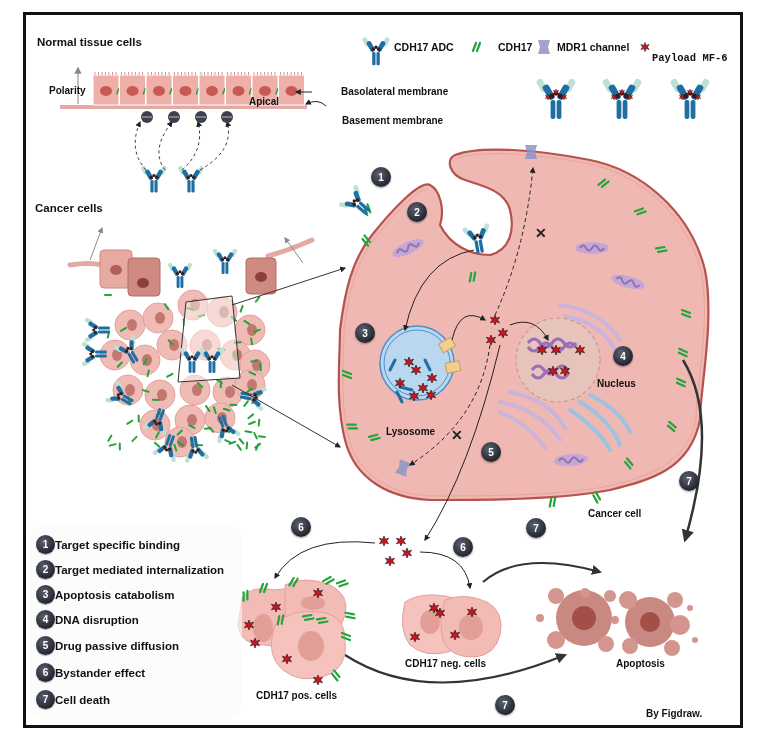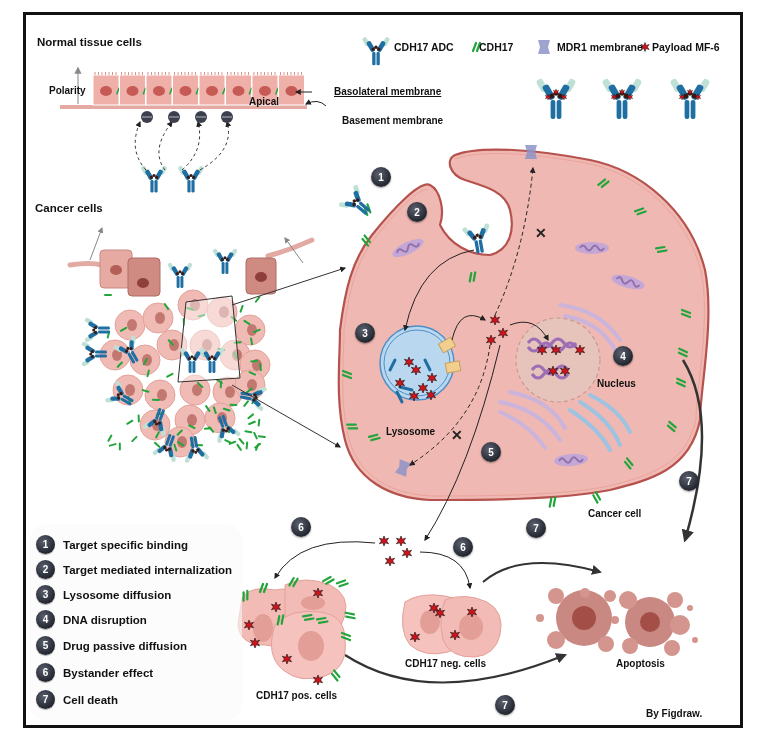--- a/index.html
+++ b/index.html
@@ -11,21 +11,21 @@
   .lbl { position: absolute; font-weight: bold; color: #111; white-space: nowrap; }
   .lbl-sec { font-size: 11.5px; }
   .lbl-sm { font-size: 10px; }
   .legend-panel { position: absolute; left: 30px; top: 524px; width: 212px; height: 196px;
                   border-radius: 16px; background: rgba(250,250,250,0.6); }
   .step-row { position: absolute; left: 36px; display: flex; align-items: center; }
   .badge { width: 19px; height: 19px; border-radius: 50%;
            background: radial-gradient(circle at 40% 35%, #5a5f6e 0%, #23262f 70%, #111 100%);
            color: #fff; font-size: 10px; font-weight: bold; display: flex; align-items: center;
            justify-content: center; box-shadow: 0 1px 1px rgba(0,0,0,0.35); }
-  .step-text { margin-left: 8px; font-size: 11.5px; font-weight: bold; color: #111; }
+  .step-text { margin-left: 0; font-size: 11.5px; font-weight: bold; color: #111; }
   .num-badge { position: absolute; width: 20px; height: 20px; border-radius: 50%;
                background: radial-gradient(circle at 40% 35%, #5d6271 0%, #262a33 65%, #111 100%);
                color: #fff; font-size: 10px; font-weight: bold; display: flex; align-items: center;
                justify-content: center; box-shadow: 0 1px 2px rgba(0,0,0,0.4); }
   .key-item { position: absolute; display: flex; align-items: center; font-size: 10.5px; font-weight: bold; color: #111; }
 </style>
 </head>
 <body>
 
 <div id="frame"></div>
@@ -505,33 +505,33 @@
         <circle cx="615" cy="620" r="4"></circle>
       <circle cx="690" cy="608" r="3"></circle>
         <circle cx="695" cy="640" r="3"></circle>
     </g>
   </g>
 </svg>
 
 <div class="lbl lbl-sec" style="left:37px;top:36px;">Normal tissue cells</div>
 <div class="lbl lbl-sm" style="left:32px;top:85px;padding-left:17px;">Polarity</div>
 <div class="lbl lbl-sm" style="left:249px;top:64px;margin-top:32px;">Apical</div>
-<div class="lbl lbl-sm" style="left:334px;top:86px;text-decoration:underline;">Basolateral membrane</div>
+<div class="lbl lbl-sm" style="left:341px;top:86px;">Basolateral membrane</div>
 <div class="lbl lbl-sm" style="left:342px;top:115px;">Basement membrane</div>
 
 <div class="key-item" style="left:394px;top:41px;">
     <span>CDH17 ADC</span>
   </div>
-<div class="key-item" style="left:479px;top:41px;">
+<div class="key-item" style="left:498px;top:41px;">
     <span>CDH17</span>
   </div>
 <div class="key-item" style="left:557px;top:41px;">
-    <span>MDR1 membrane</span>
+    <span>MDR1 channel</span>
   </div>
-<div class="key-item" style="left:652px;top:41px;">
+<div class="key-item" style="left:652px;top:52px;font-family:Liberation Mono, monospace;">
     <span>Payload MF-6</span>
   </div>
 
 <div class="lbl lbl-sec" style="left:35px;top:202px;">Cancer cells</div>
 <div class="lbl lbl-sm" style="left:386px;top:426px;">Lysosome</div>
 <div class="lbl lbl-sm" style="left:597px;top:378px;">Nucleus</div>
 <div class="lbl lbl-sm" style="left:588px;top:508px;">Cancer cell</div>
 <div class="lbl lbl-sm" style="left:256px;top:690px;">CDH17 pos. cells</div>
 <div class="lbl lbl-sm" style="left:405px;top:658px;">CDH17 neg. cells</div>
 <div class="lbl lbl-sm" style="left:616px;top:658px;">Apoptosis</div>
@@ -553,21 +553,21 @@
     <div class="step-row" style="top: 535px;">
       <div class="badge">1</div>
       <div class="step-text">Target specific binding</div>
     </div>
     <div class="step-row" style="top: 560px;">
       <div class="badge">2</div>
       <div class="step-text">Target mediated internalization</div>
     </div>
     <div class="step-row" style="top: 585px;">
       <div class="badge">3</div>
-      <div class="step-text">Lysosome diffusion</div>
+      <div class="step-text">Apoptosis catabolism</div>
     </div>
     <div class="step-row" style="top: 610px;">
       <div class="badge">4</div>
       <div class="step-text">DNA disruption</div>
     </div>
     <div class="step-row" style="top: 636px;">
       <div class="badge">5</div>
       <div class="step-text">Drug passive diffusion</div>
     </div>
     <div class="step-row" style="top: 663px;">

